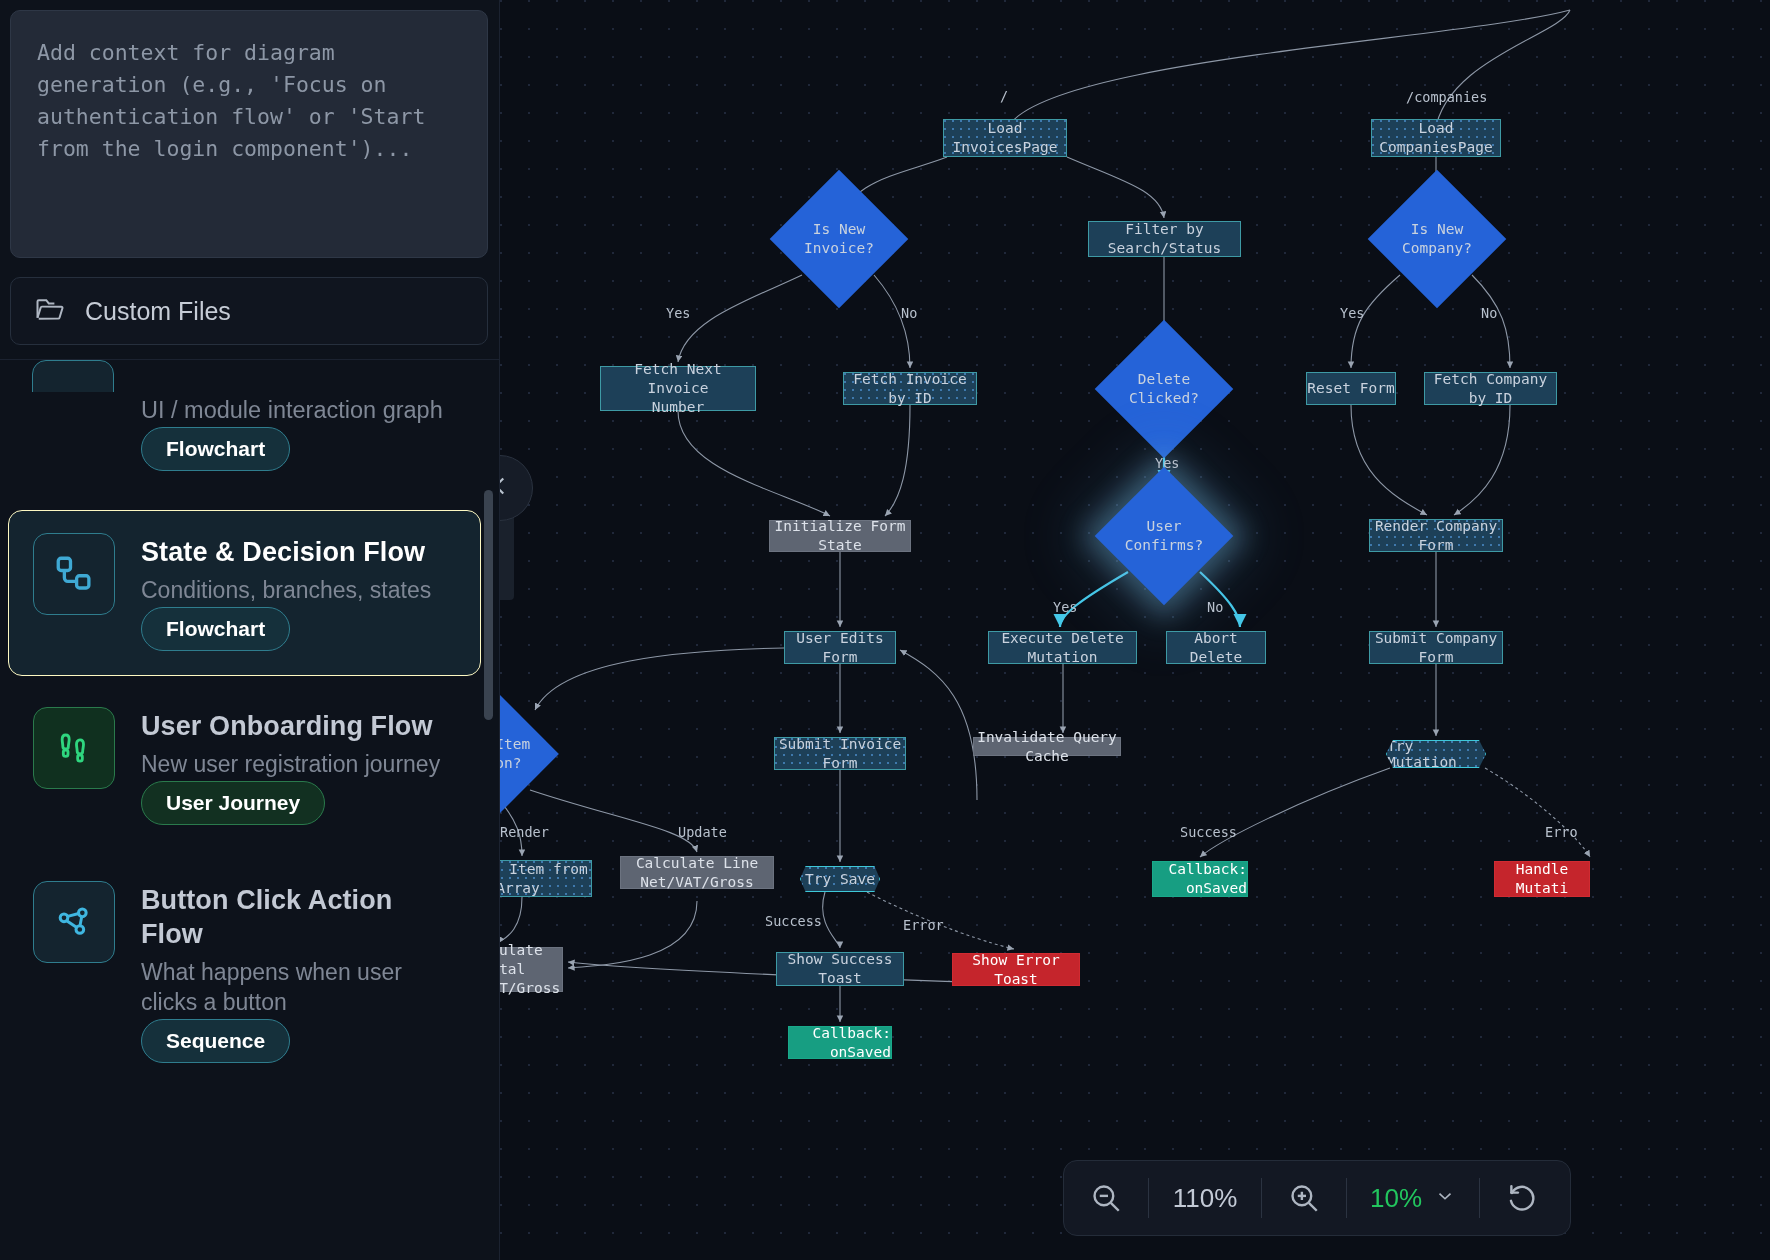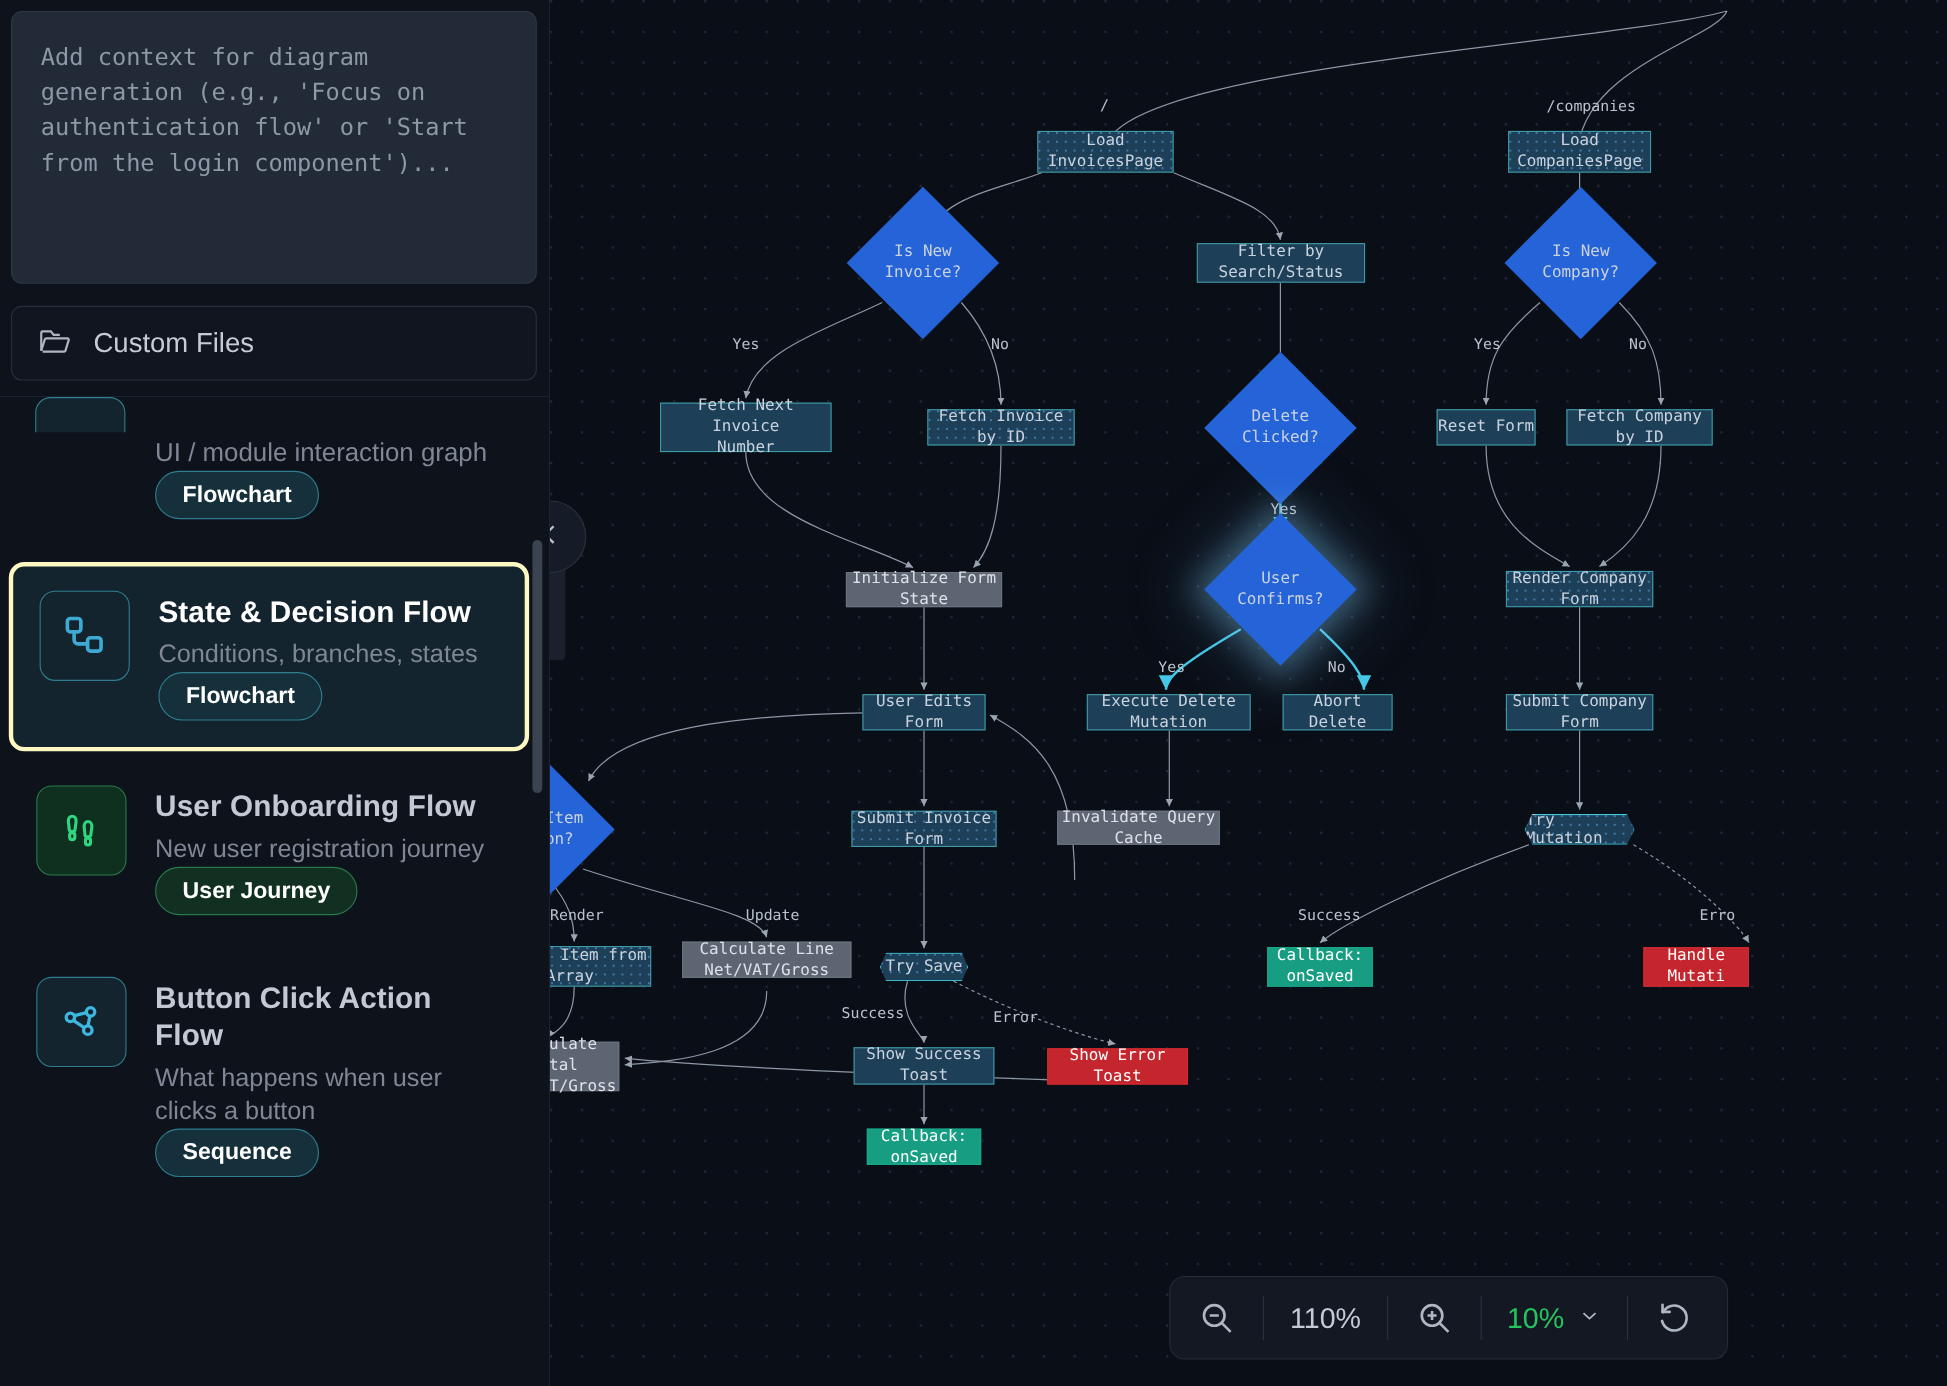--- a/index.html
+++ b/index.html
@@ -60,21 +60,21 @@
   .card {
     display: flex; gap: 26px;
     padding: 22px 20px 24px 24px;
     border-radius: 14px;
     border: 1px solid transparent;
     cursor: pointer;
     align-items: flex-start;
   }
   .card.active {
     background: #14242f;
-    border: 4px solid #fef9c3;
+    border: 1px solid #fef9c3;
   }
   .card-icon {
     width: 82px; height: 82px; flex: 0 0 82px;
     border-radius: 14px;
     display: flex; align-items: center; justify-content: center;
   }
   .ic-teal { background: #14242f; border: 1px solid #2f7d8e; }
   .ic-green { background: #10301f; border: 1px solid #2a7a4c; }
   .card-body { padding-top: 2px; }
   .card-title {
@@ -147,21 +147,21 @@
   .n-proc-dot {       
     background:
       radial-gradient(circle at 1px 1px, #3f79ad 1px, transparent 1.2px) 0 0/8px 8px,
       #1d4058;
     border: 1.5px solid #3e9aa5;
   }
   .n-gray {
     background: #5e6572; border: 1px solid #6c7380; color: #dde2ea;
   }
   .n-green {
-    background: #179e82; border: 1px solid #19a98a; color: #ffffff;
+    background: #179e82; border: 1px solid #19a98a; color: #ffffff; text-align: right;
   }
   .n-red {
     background: #c5252c; border: 1px solid #d12b32; color: #ffffff;
   }
   .n-diamond {
     background: #2563d8;
     transform: rotate(45deg);
   }
   .n-diamond > span {
     transform: rotate(-45deg);
@@ -452,21 +452,21 @@
       <span>Submit Company Form</span>
     </div>
 
     <div class="node n-diamond" style="left:-57px;top:706px;width:96px;height:96px">
       <span style="transform: rotate(-45deg);">Line Item Action?</span>
     </div>
 
     <div class="node n-proc-dot" style="left:274px;top:737px;width:132px;height:33px">
       <span>Submit Invoice Form</span>
     </div>
-    <div class="node n-gray" style="left:461px;top:737px;width:148px;height:31px">
+    <div class="node n-gray" style="left:473px;top:737px;width:148px;height:19px">
       <span>Invalidate Query Cache</span>
     </div>
 
     <div class="hexwrap" style="left:886px;top:740px;width:100px;height:28px">
       <div class="inner">
           <span>Try Mutation</span>
         </div>
     </div>
 
     <div class="node n-proc-dot" style="left:-56px;top:860px;width:148px;height:37px">

